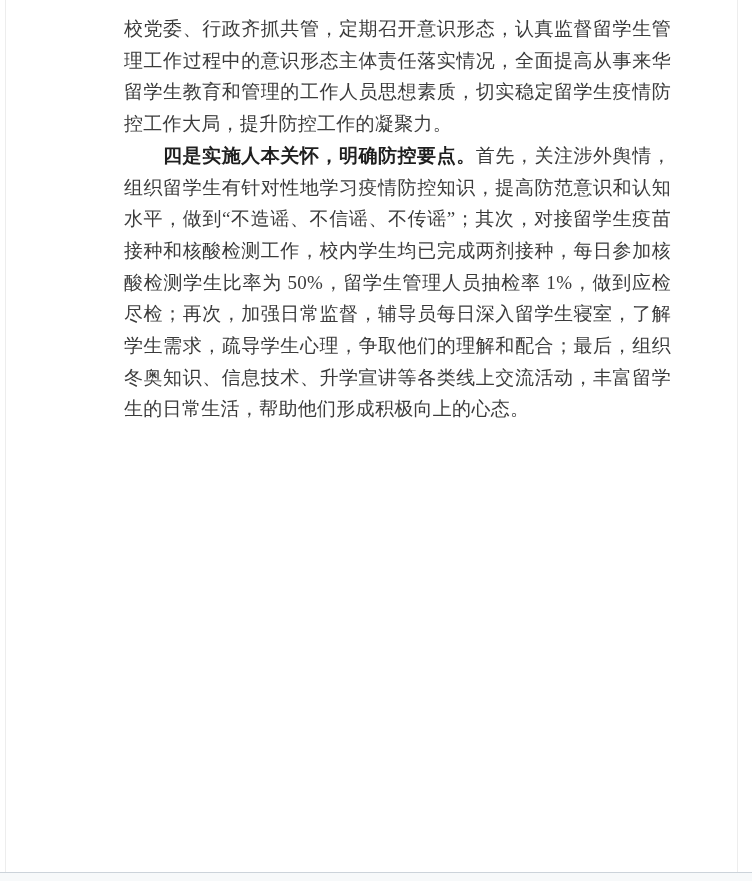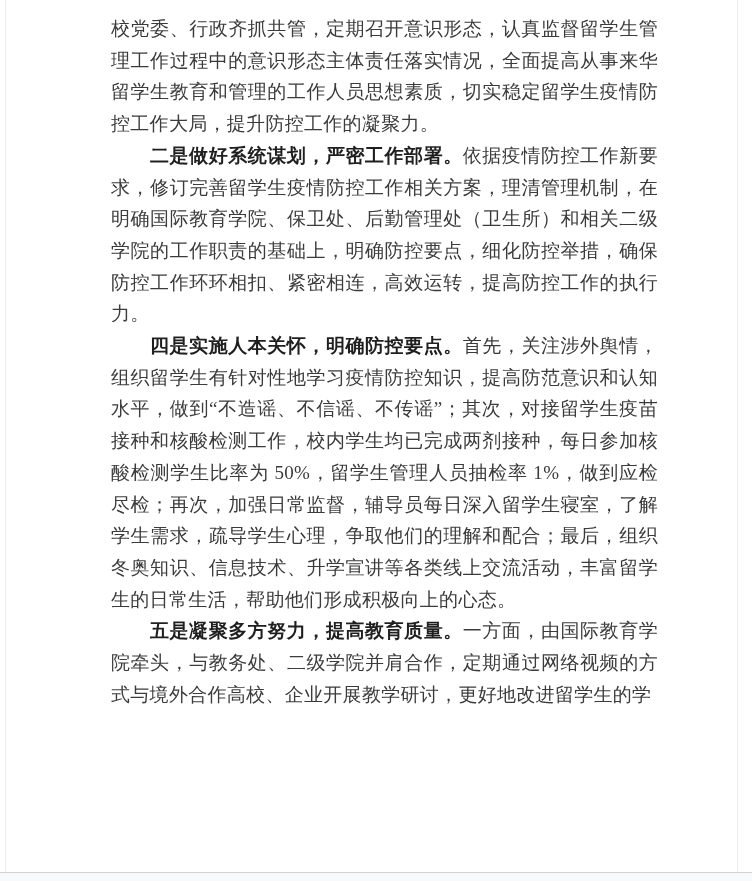--- a/index.html
+++ b/index.html
@@ -18,21 +18,21 @@
     position: absolute;
     top: 0;
     bottom: 9px;
     width: 1px;
     background: #ededed;
   }
   .page-edge.left  { left: 5px; }
   .page-edge.right { left: 737px; }
   .text-column {
     position: absolute;
-    left: 111px;
+    left: 124px;
     top: 13px;
     width: 547px;
   }
   p.para {
     margin: 0;
     font-size: 19px;
     line-height: 31.7px;
     color: #3b3b3b;
     text-align: justify;
     text-justify: inter-character;
@@ -58,22 +58,20 @@
 </head>
 <body>
 
 <div class="page-edge left"></div>
 <div class="page-edge right"></div>
 
 <div class="text-column">
 
   <p class="para"><span class="para-body">校党委、行政齐抓共管，定期召开意识形态，认真监督留学生管理工作过程中的意识形态主体责任落实情况，全面提高从事来华留学生教育和管理的工作人员思想素质，切实稳定留学生疫情防控工作大局，提升防控工作的凝聚力。</span></p>
 
-  <p class="para indent"><span class="para-heading">二是做好系统谋划，严密工作部署。</span><span class="para-body">依据疫情防控工作新要求，修订完善留学生疫情防控工作相关方案，理清管理机制，在明确国际教育学院、保卫处、后勤管理处（卫生所）和相关二级学院的工作职责的基础上，明确防控要点，细化防控举措，确保防控工作环环相扣、紧密相连，高效运转，提高防控工作的执行力。</span></p>
 
 
   <p class="para indent"><span class="para-heading">四是实施人本关怀，明确防控要点。</span><span class="para-body">首先，关注涉外舆情，组织留学生有针对性地学习疫情防控知识，提高防范意识和认知水平，做到“不造谣、不信谣、不传谣”；其次，对接留学生疫苗接种和核酸检测工作，校内学生均已完成两剂接种，每日参加核酸检测学生比率为 50%，留学生管理人员抽检率 1%，做到应检尽检；再次，加强日常监督，辅导员每日深入留学生寝室，了解学生需求，疏导学生心理，争取他们的理解和配合；最后，组织冬奥知识、信息技术、升学宣讲等各类线上交流活动，丰富留学生的日常生活，帮助他们形成积极向上的心态。</span></p>
 
-  <p class="para indent"><span class="para-heading">五是凝聚多方努力，提高教育质量。</span><span class="para-body">一方面，由国际教育学院牵头，与教务处、二级学院并肩合作，定期通过网络视频的方式与境外合作高校、企业开展教学研讨，更好地改进留学生的学</span></p>
 
 </div>
 
 <div class="viewer-bottom-edge"></div>
 
 </body></html>

